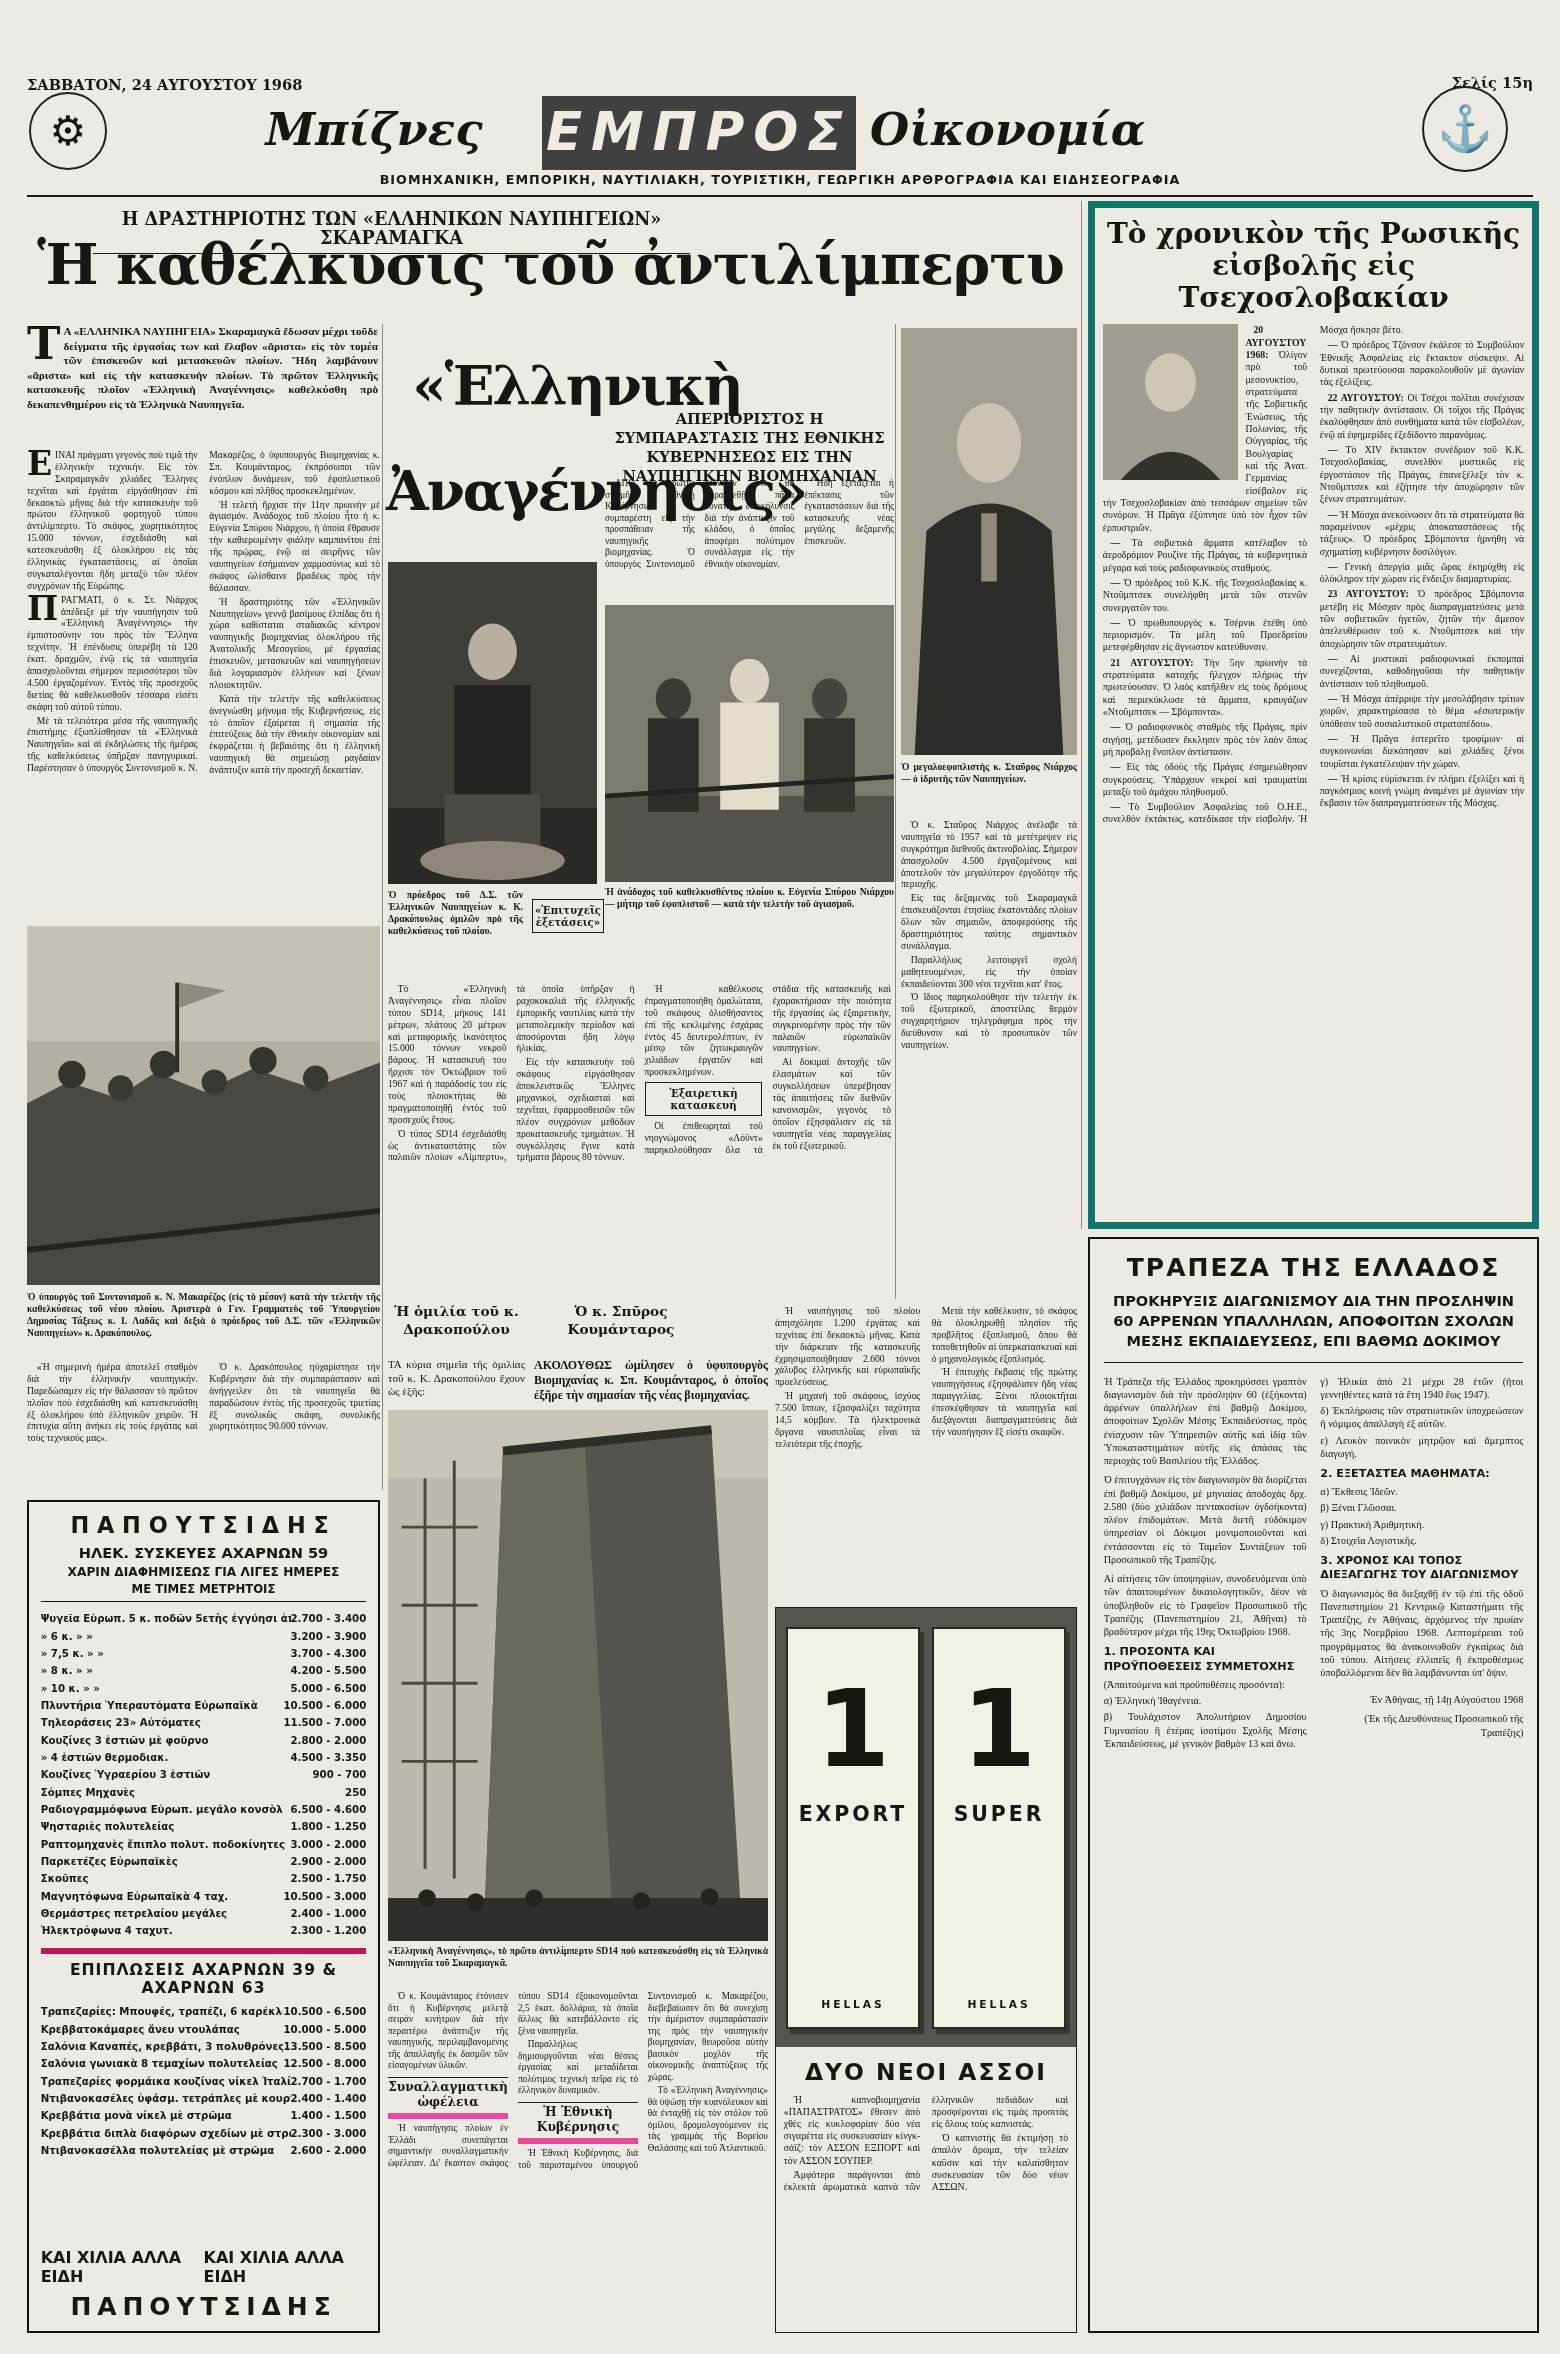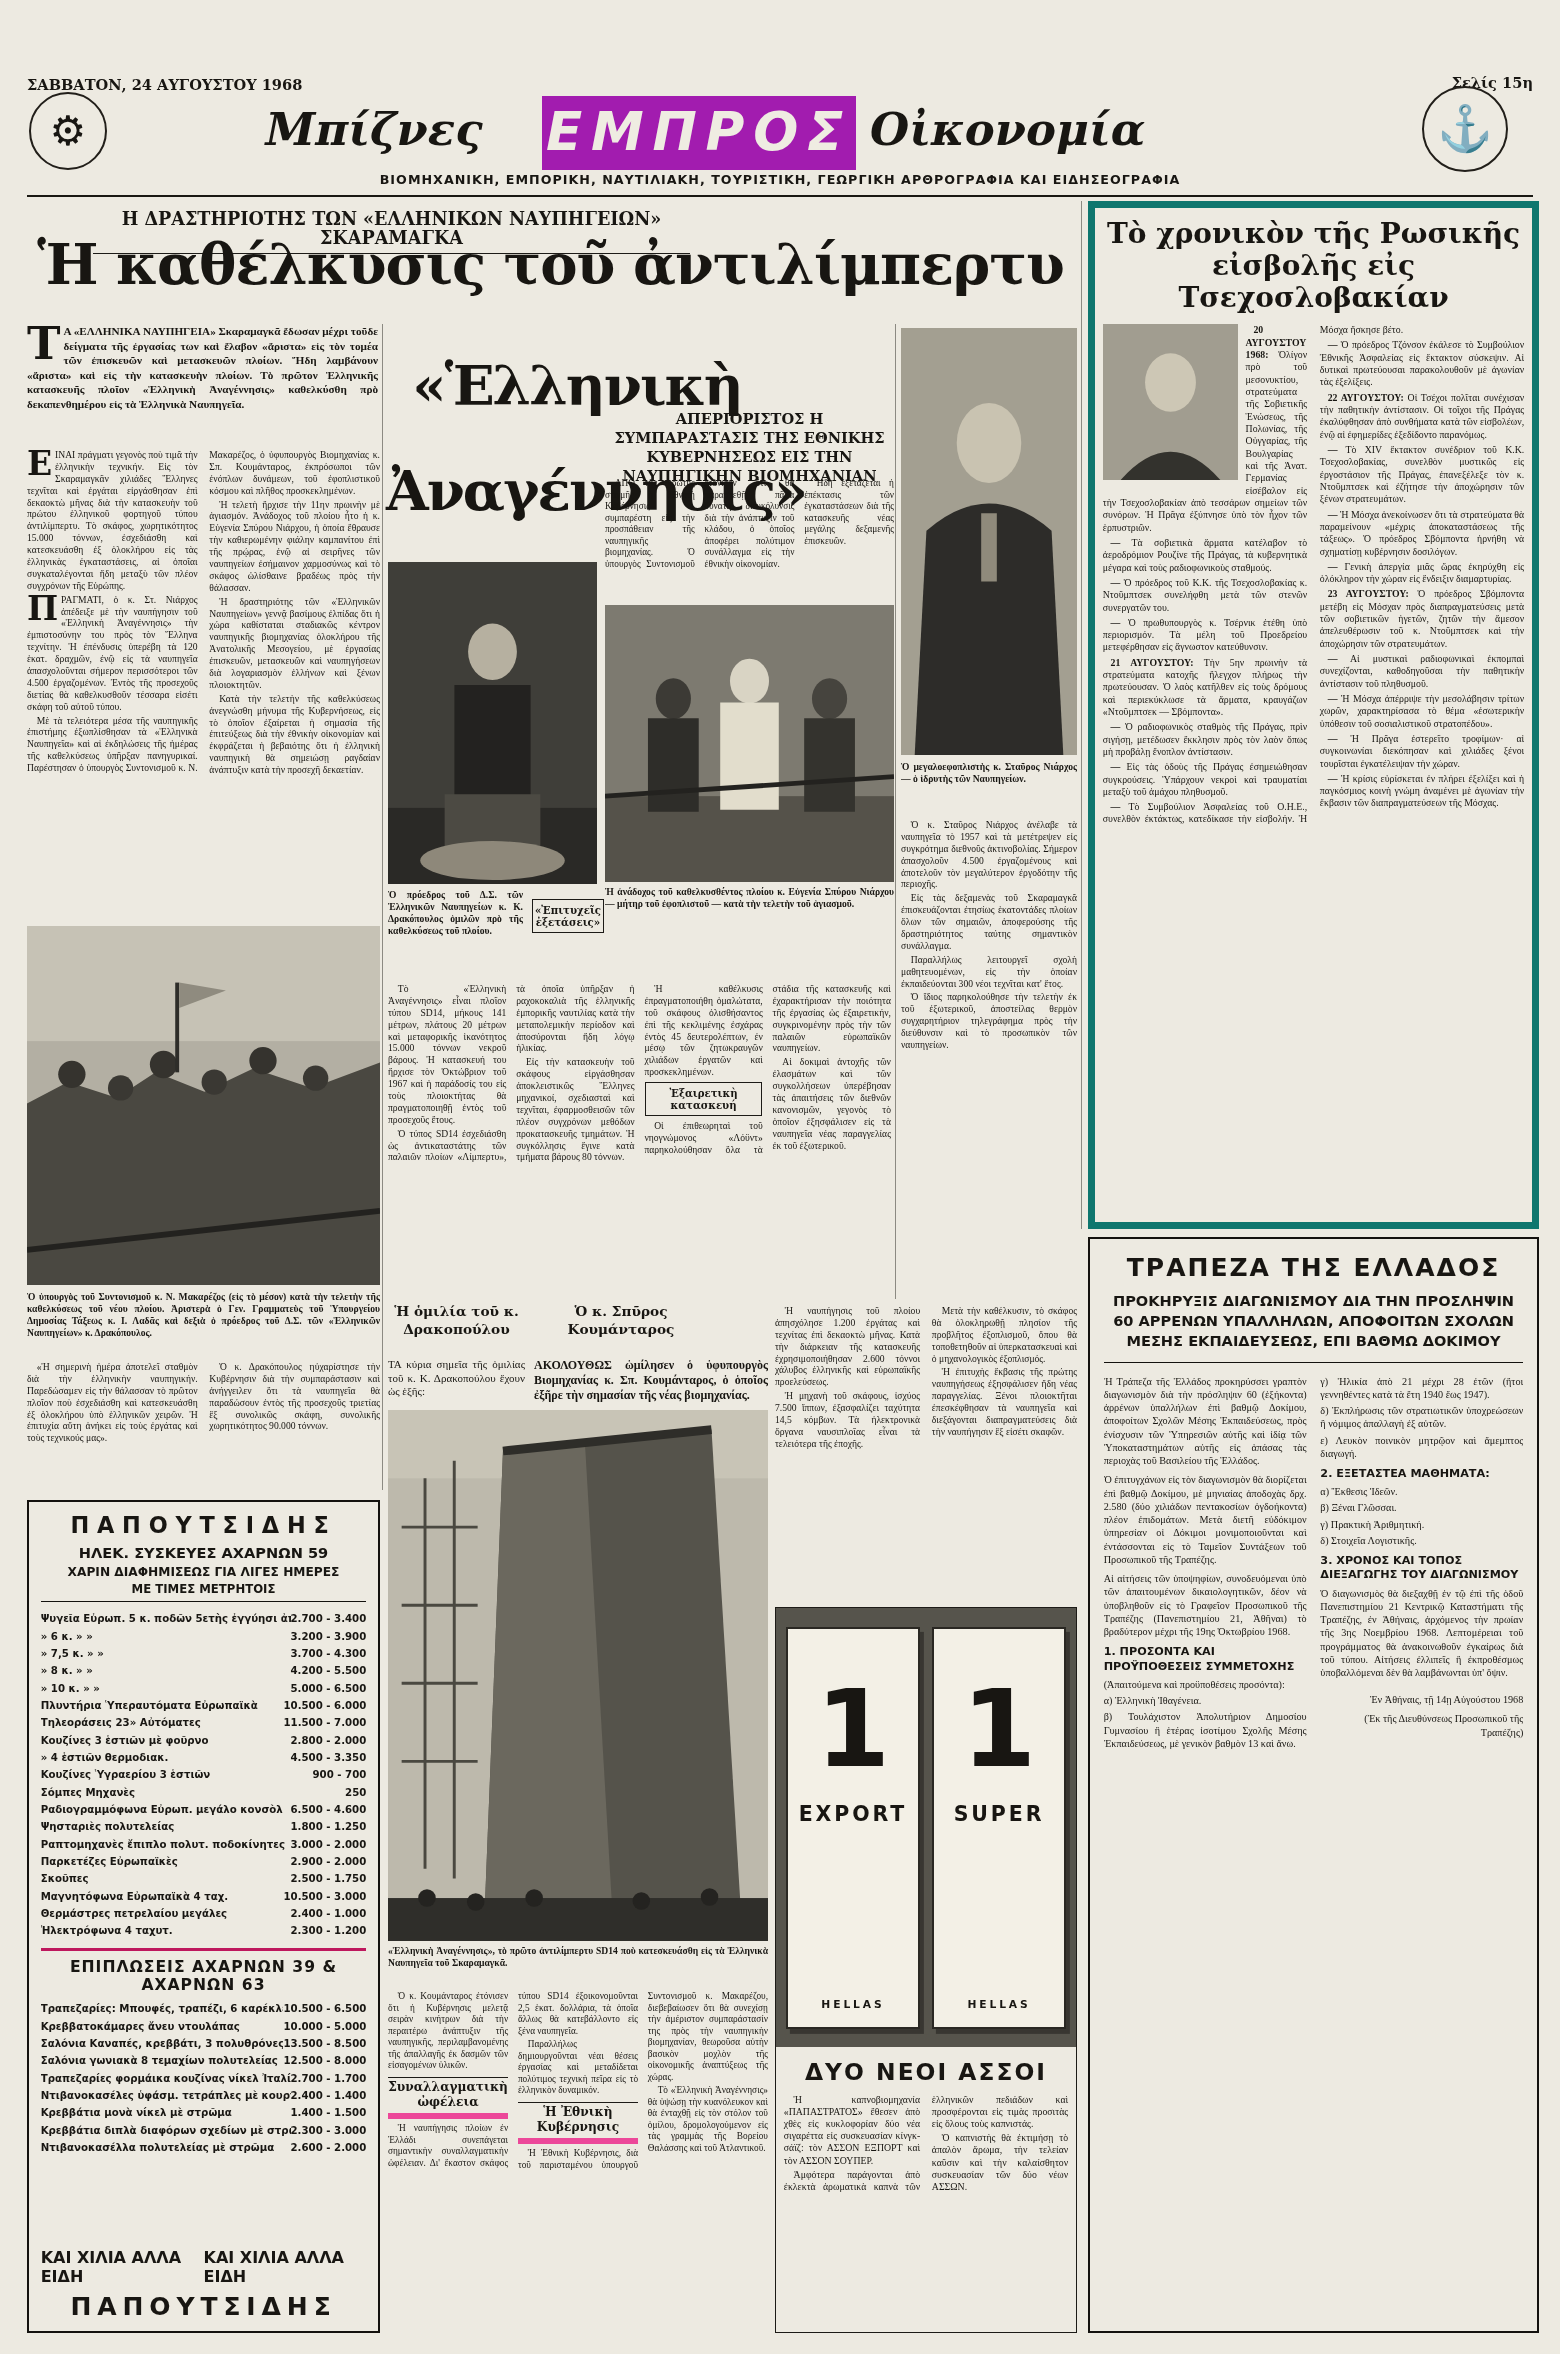--- a/index.html
+++ b/index.html
@@ -20,21 +20,21 @@
   .boxhead{ break-inside:avoid; border:1px solid #1d1b17; padding:3.9px 2px; text-align:center;
             font:bold 10.2px/1.2 "DejaVu Serif", serif; margin:3.9px 1px; background:#edeae1; }
   .flowhead{ break-inside:avoid; font:bold 12.2px/1.2 "DejaVu Serif", serif; text-align:center;
              border-top:1px solid #1d1b17; border-bottom:6px solid #ec4899; padding:2.9px 0; margin:4.9px 0; }
   .subhead{ font:bold 14.6px/1.3 "DejaVu Serif", serif; text-align:center; }
   .photo{ position:absolute; background:#98948a; box-shadow:inset 0 0 25px rgba(0,0,0,.35); overflow:hidden; }
   .photo svg{ display:block; width:100%; height:100%; }
   .vrule{ position:absolute; width:1px; background:#3c3a34; opacity:.55; }
   .emblem{ border:2.9px solid #221f1a; border-radius:50%; display:flex; align-items:center; justify-content:center; }
   .script-word{ font:bold italic 45px/1 "DejaVu Serif", serif; }
-  .masthead-box{ background:#a21caf; color:#efece2; text-align:center;
+  .masthead-box{ background:#404040; color:#efece2; text-align:center;
                  font:bold italic 53px/72px "DejaVu Sans", sans-serif; letter-spacing:8.8px; }
   .chron-p{ font-size:9.8px; line-height:1.26; text-align:justify; margin:0 0 2.9px; text-indent:7.8px; }
   .chron-p b{ text-indent:0; }
   .ad-sans{ font-family:"DejaVu Sans", sans-serif; }
   .prow{ display:flex; justify-content:space-between; font:bold 10.2px/1.7 "DejaVu Sans", sans-serif; }
   .prow .lbl{ flex:1; padding-right:5.9px; white-space:nowrap; overflow:hidden; }
   .prow .prc{ white-space:nowrap; }
   .bank-p{ font-size:10.2px; line-height:1.3; text-align:justify; margin:0 0 5.9px; }
   .bank-h{ font:bold 11.2px/1.3 "DejaVu Sans", sans-serif; margin:6.8px 0 3.9px; }
   .bank-li{ font-size:10.2px; line-height:1.3; text-align:justify; margin:0 0 2.9px; }
@@ -368,21 +368,21 @@
         </div>
         <div class="prow">
           <span class="lbl">Θερμάστρες πετρελαίου μεγάλες</span>
           <span class="prc">2.400 - 1.000</span>
         </div>
         <div class="prow">
           <span class="lbl">Ἠλεκτρόφωνα 4 ταχυτ.</span>
           <span class="prc">2.300 - 1.200</span>
         </div>
       </div>
-    <div style="text-align:center;font-weight:bold;font-size:15.6px;letter-spacing:1px;margin:8.8px 0 5.9px;border-top:3px solid #be185d;padding-top:6.8px;">ΕΠΙΠΛΩΣΕΙΣ ΑΧΑΡΝΩΝ 39 &amp; ΑΧΑΡΝΩΝ 63</div>
+    <div style="text-align:center;font-weight:bold;font-size:15.6px;letter-spacing:1px;margin:8.8px 0 5.9px;border-top:6px solid #be185d;padding-top:6.8px;">ΕΠΙΠΛΩΣΕΙΣ ΑΧΑΡΝΩΝ 39 &amp; ΑΧΑΡΝΩΝ 63</div>
     <div>
         <div class="prow">
           <span class="lbl">Τραπεζαρίες: Μπουφές, τραπέζι, 6 καρέκλες</span>
           <span class="prc">10.500 - 6.500</span>
         </div>
         <div class="prow">
           <span class="lbl">Κρεββατοκάμαρες ἄνευ ντουλάπας</span>
           <span class="prc">10.000 - 5.000</span>
         </div>
         <div class="prow">

